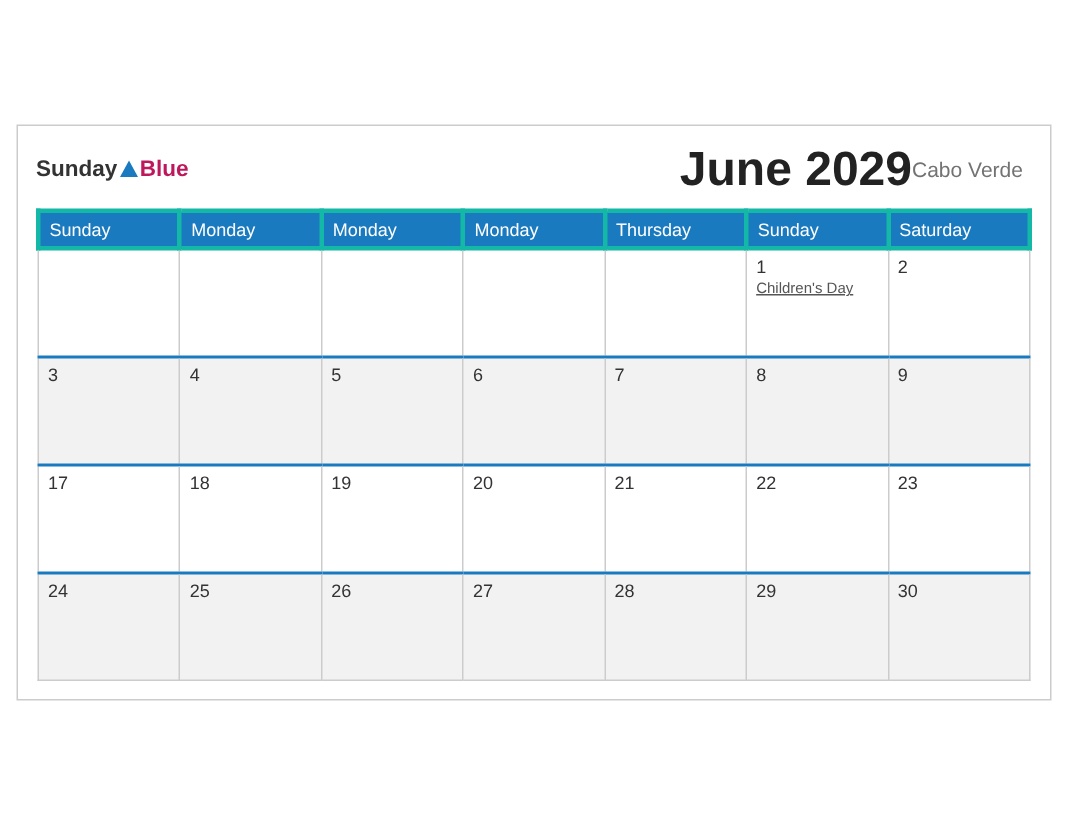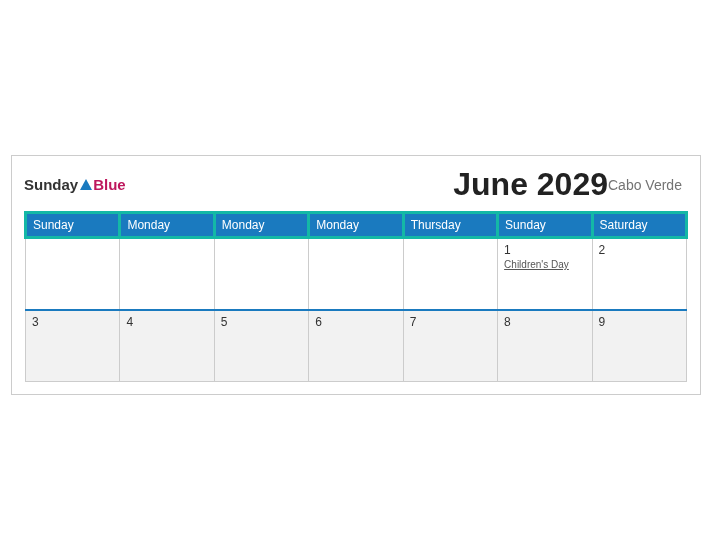--- a/index.html
+++ b/index.html
@@ -142,15 +142,61 @@
           <td>
             <span class="day-number">7</span>
           </td>
           <td>
             <span class="day-number">8</span>
           </td>
           <td>
             <span class="day-number">9</span>
           </td>
         </tr>
+        <tr>
+          <td>
+            <span class="day-number">17</span>
+          </td>
+          <td>
+            <span class="day-number">18</span>
+          </td>
+          <td>
+            <span class="day-number">19</span>
+          </td>
+          <td>
+            <span class="day-number">20</span>
+          </td>
+          <td>
+            <span class="day-number">21</span>
+          </td>
+          <td>
+            <span class="day-number">22</span>
+          </td>
+          <td>
+            <span class="day-number">23</span>
+          </td>
+        </tr>
+        <tr>
+          <td>
+            <span class="day-number">24</span>
+          </td>
+          <td>
+            <span class="day-number">25</span>
+          </td>
+          <td>
+            <span class="day-number">26</span>
+          </td>
+          <td>
+            <span class="day-number">27</span>
+          </td>
+          <td>
+            <span class="day-number">28</span>
+          </td>
+          <td>
+            <span class="day-number">29</span>
+          </td>
+          <td>
+            <span class="day-number">30</span>
+          </td>
+        </tr>
       </tbody>
   </table>
 </div>
 
 </body></html>

